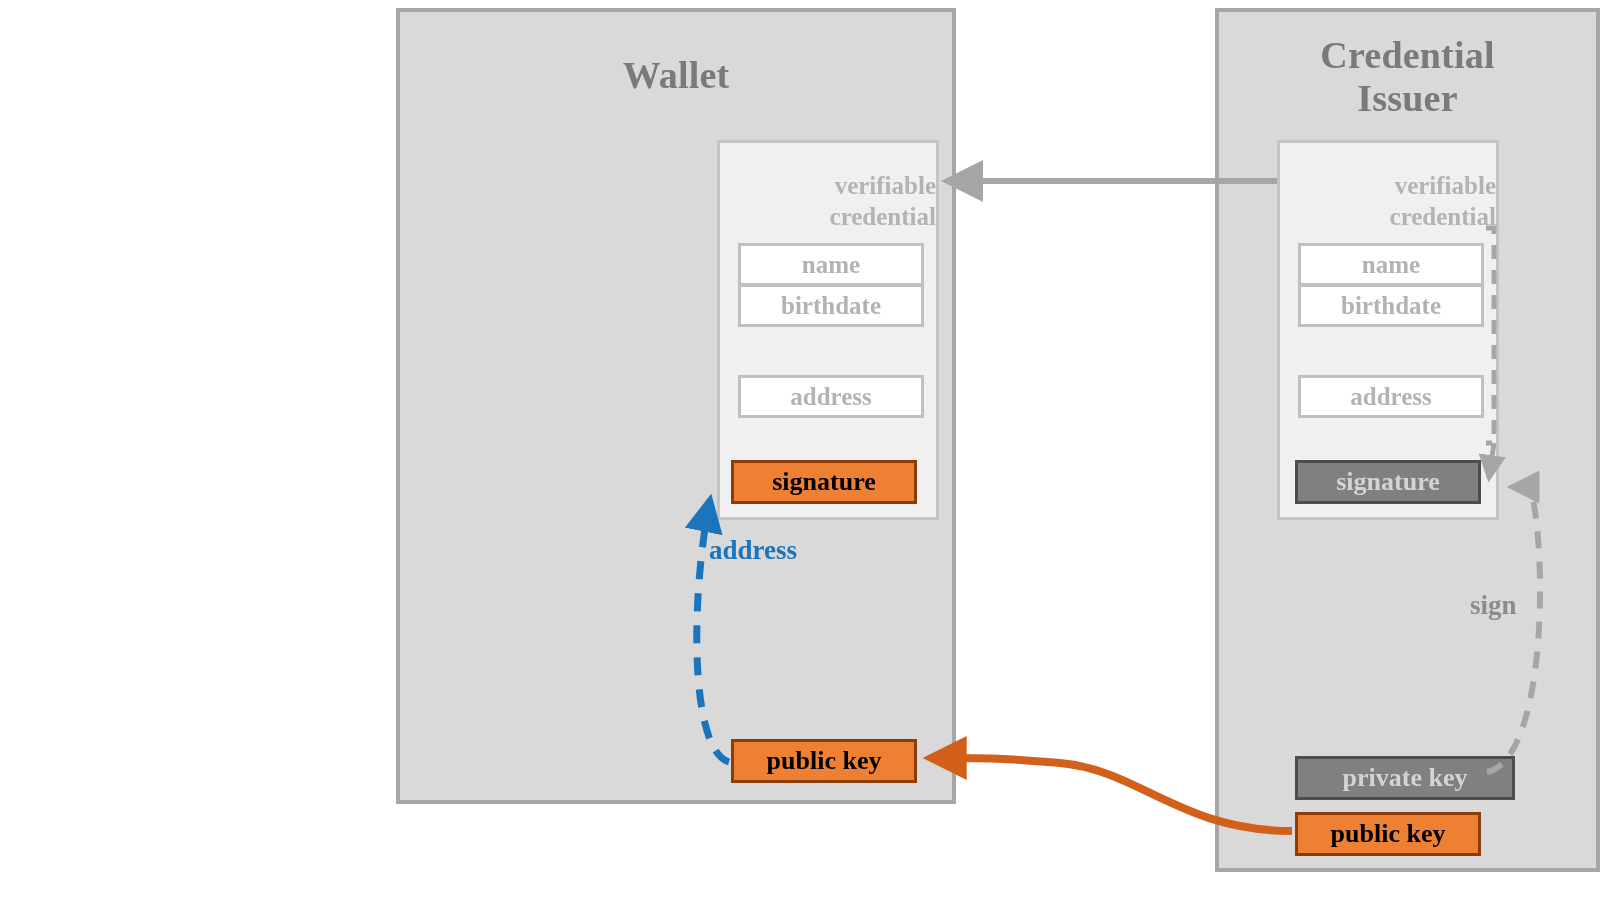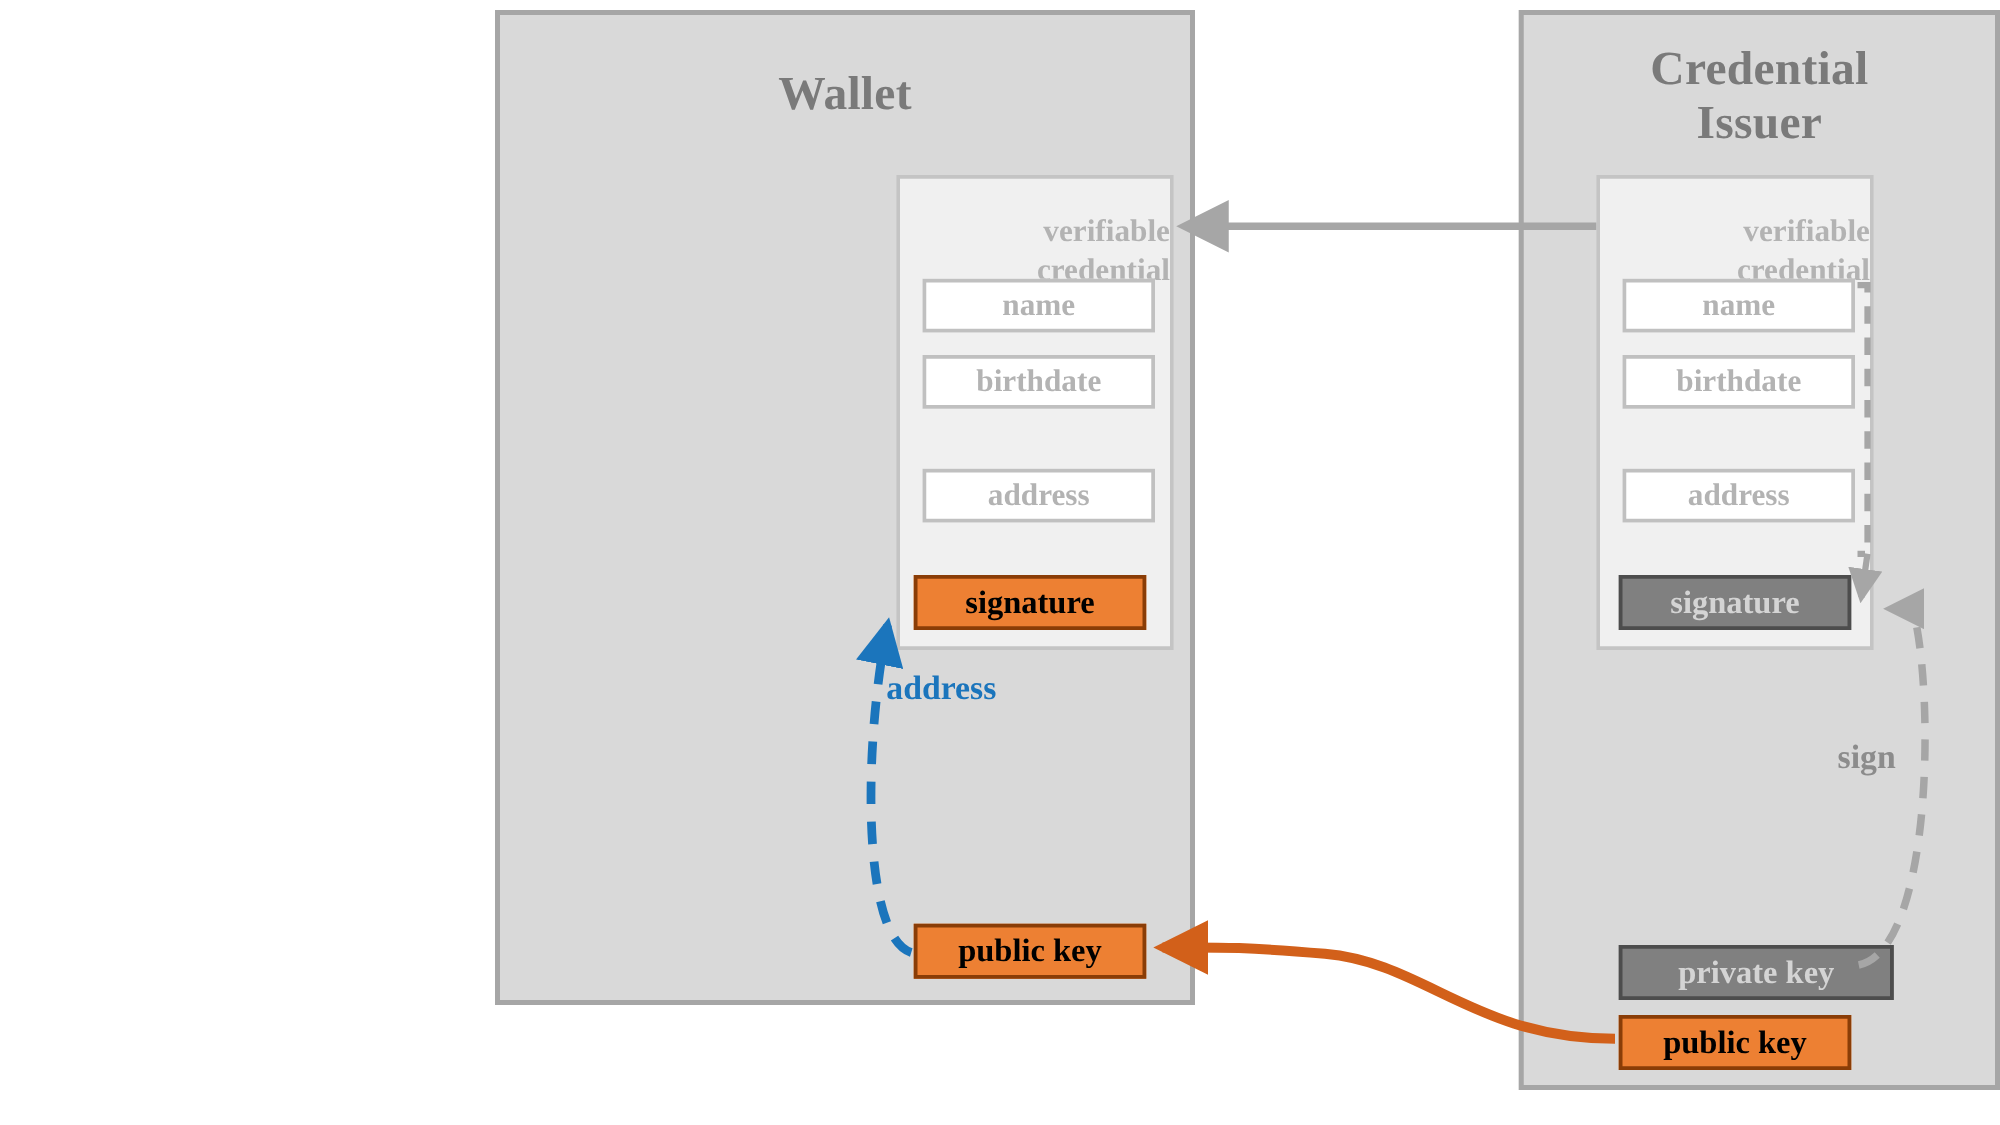--- a/index.html
+++ b/index.html
@@ -80,21 +80,21 @@
     background: #ffffff;
     border: 3px solid #c0c0c0;
     box-sizing: border-box;
     display: flex;
     align-items: center;
     justify-content: center;
     font-weight: bold;
     font-size: 25px;
     color: #b3b3b3;
   }
-  .vc-field.f0 { top: 80px;  }
+  .vc-field.f0 { top: 100px;  }
   .vc-field.f1 { top: 141px; }
   .vc-field.f2 { top: 206px; margin-top: 26px; }
 
   
   .chip {
     position: absolute;
     box-sizing: border-box;
     display: flex;
     align-items: center;
     justify-content: center;

